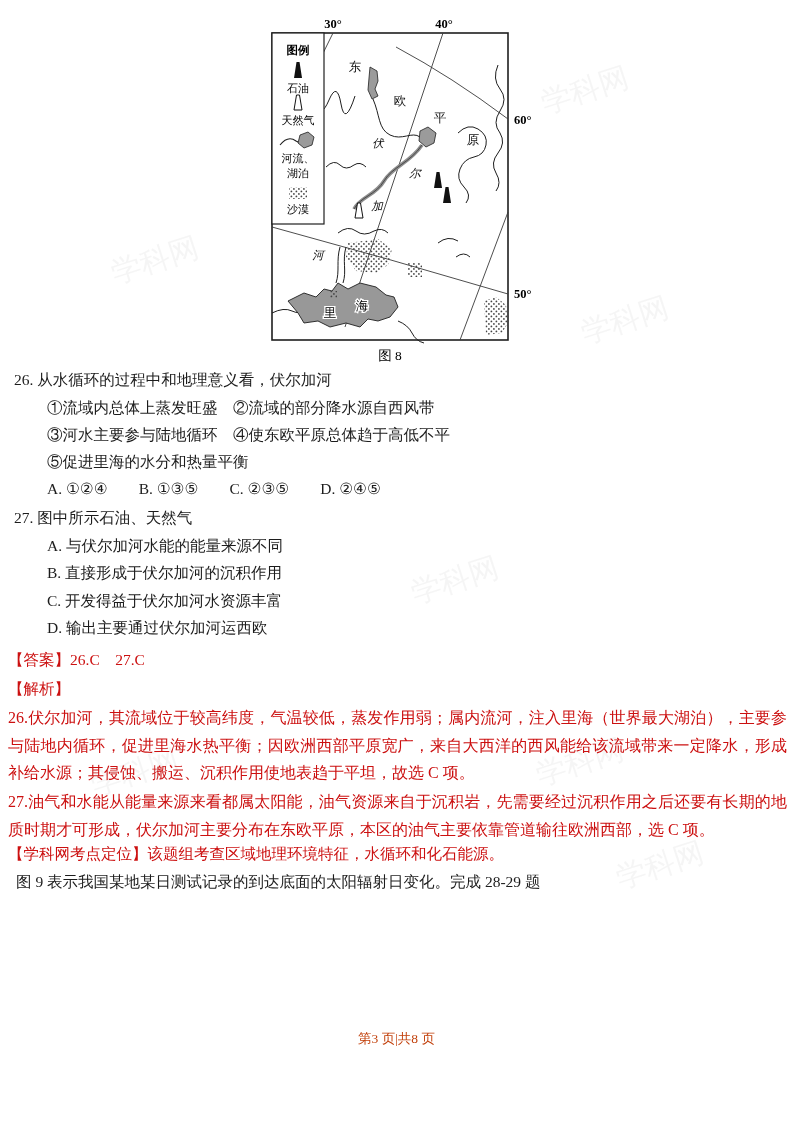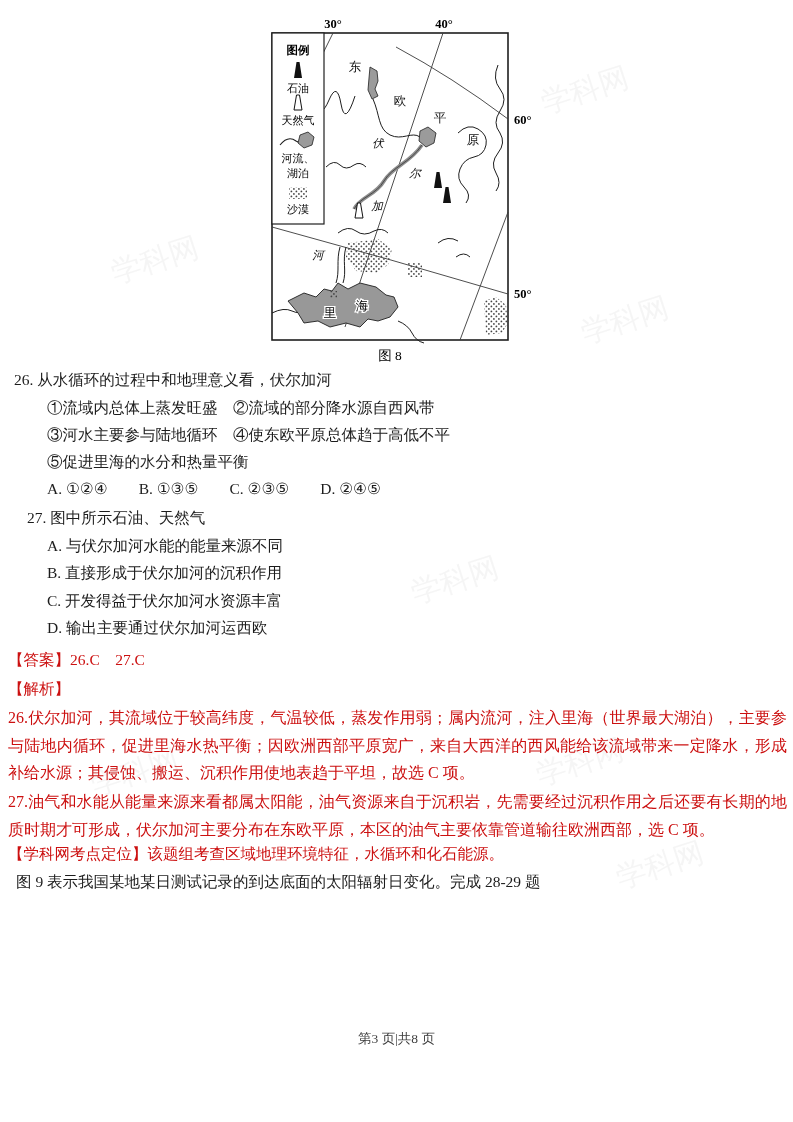--- a/index.html
+++ b/index.html
@@ -2,21 +2,21 @@
 <html style="--answer-red: #cc1010; --ink: #1c1c1c;"><head>
 <meta charset="utf-8">
 <style>
   html,body{margin:0;padding:0;background:#fff;}
   .page{position:relative;width:793px;height:1122px;background:#fff;overflow:hidden;
         font-family:"Liberation Serif","DejaVu Serif",serif;color:var(--ink,#1c1c1c);}
   .line{position:absolute;font-size:15.5px;white-space:nowrap;}
   .red{color:var(--answer-red,#c11);}
   .para{position:absolute;font-size:16px;line-height:27.6px;width:779px;text-align:justify;white-space:normal;}
   .optrow{position:absolute;display:flex;gap:31px;font-size:15.5px;}
-  .footer{position:absolute;left:0;top:1030px;width:100%;text-align:center;font-size:13.5px;color:#404040;}
+  .footer{position:absolute;left:0;top:1030px;width:100%;text-align:center;font-size:13.5px;color:#c2410c;}
   .wm{position:absolute;font-size:30px;color:#8a8a8a;opacity:.08;transform:rotate(-18deg);
       font-family:"Liberation Sans","DejaVu Sans",sans-serif;pointer-events:none;}
   svg text{font-family:"Liberation Serif","DejaVu Serif",serif;}
   .figwrap{position:absolute;left:260px;top:5px;width:300px;height:360px;}
 </style>
 </head>
 <body>
 
 <div class="page">
 
@@ -123,21 +123,21 @@
   <div class="line" style="left:47px;top:398px;text-align:right;">①流域内总体上蒸发旺盛　②流域的部分降水源自西风带</div>
   <div class="line" style="left:47px;top:425px;">③河水主要参与陆地循环　④使东欧平原总体趋于高低不平</div>
   <div class="line" style="left:47px;top:452px;">⑤促进里海的水分和热量平衡</div>
   <div class="optrow" style="left:47px;top:480px;">
     <span>A. ①②④</span>
     <span>B. ①③⑤</span>
     <span>C. ②③⑤</span>
     <span>D. ②④⑤</span>
   </div>
 
-  <div class="line" style="left:14px;top:508px;margin-left:13px;">27. 图中所示石油、天然气</div>
+  <div class="line" style="left:14px;top:508px;">27. 图中所示石油、天然气</div>
   <div class="line" style="left:47px;top:563px;">B. 直接形成于伏尔加河的沉积作用</div>
   <div class="line" style="left:47px;top:536px;">A. 与伏尔加河水能的能量来源不同</div>
   <div class="line" style="left:47px;top:618px;">D. 输出主要通过伏尔加河运西欧</div>
   <div class="line" style="left:47px;top:591px;">C. 开发得益于伏尔加河水资源丰富</div>
 
   <div class="line red" style="left:8px;top:650px;">
     <span>【答案】</span><span>26.C　27.C</span>
   </div>
   <div class="line red" style="left:8px;top:679px;">【解析】</div>
   <div class="para red" style="left:8px;top:704px;">26.伏尔加河，其流域位于较高纬度，气温较低，蒸发作用弱；属内流河，注入里海（世界最大湖泊），主要参与陆地内循环，促进里海水热平衡；因欧洲西部平原宽广，来自大西洋的西风能给该流域带来一定降水，形成补给水源；其侵蚀、搬运、沉积作用使地表趋于平坦，故选 C 项。</div>

